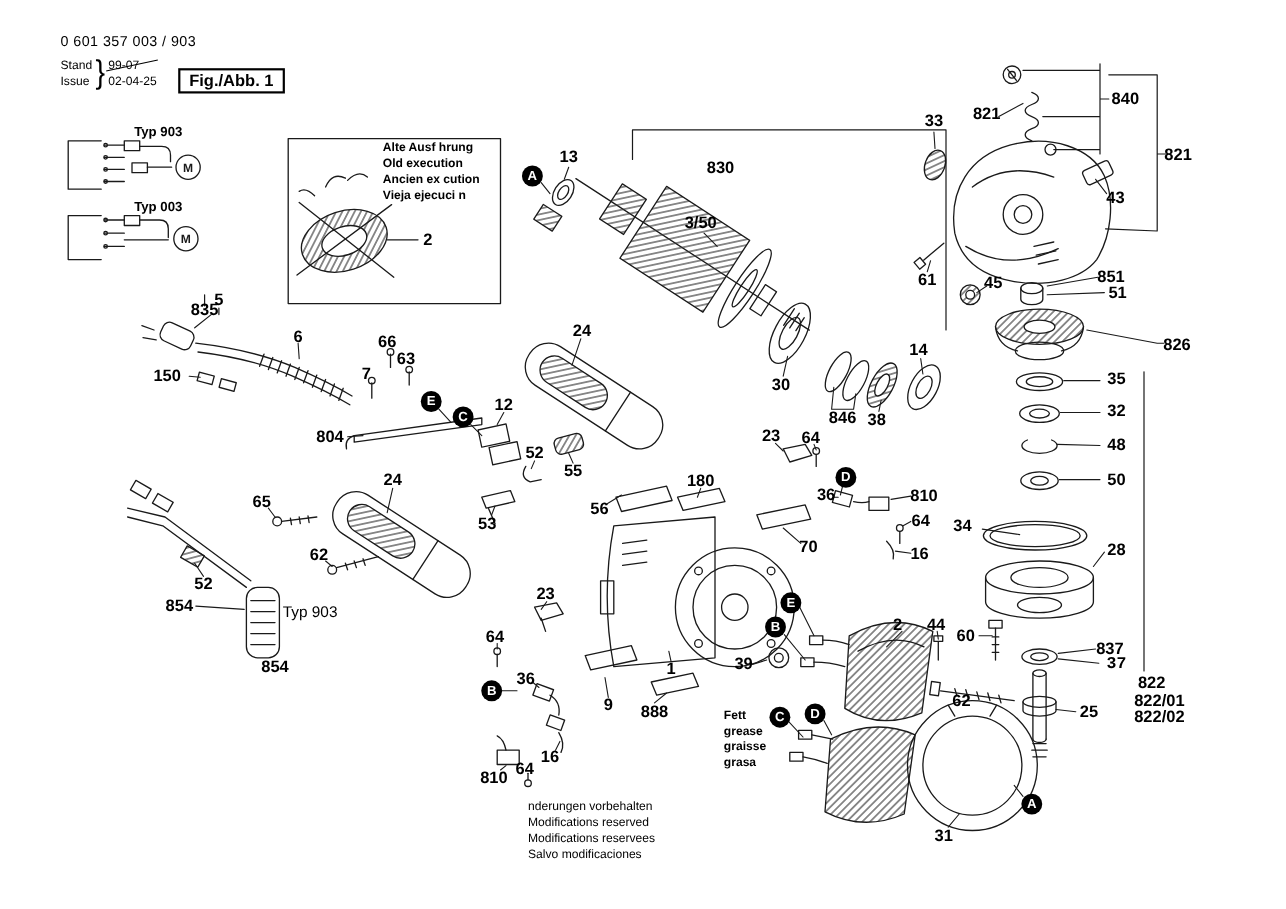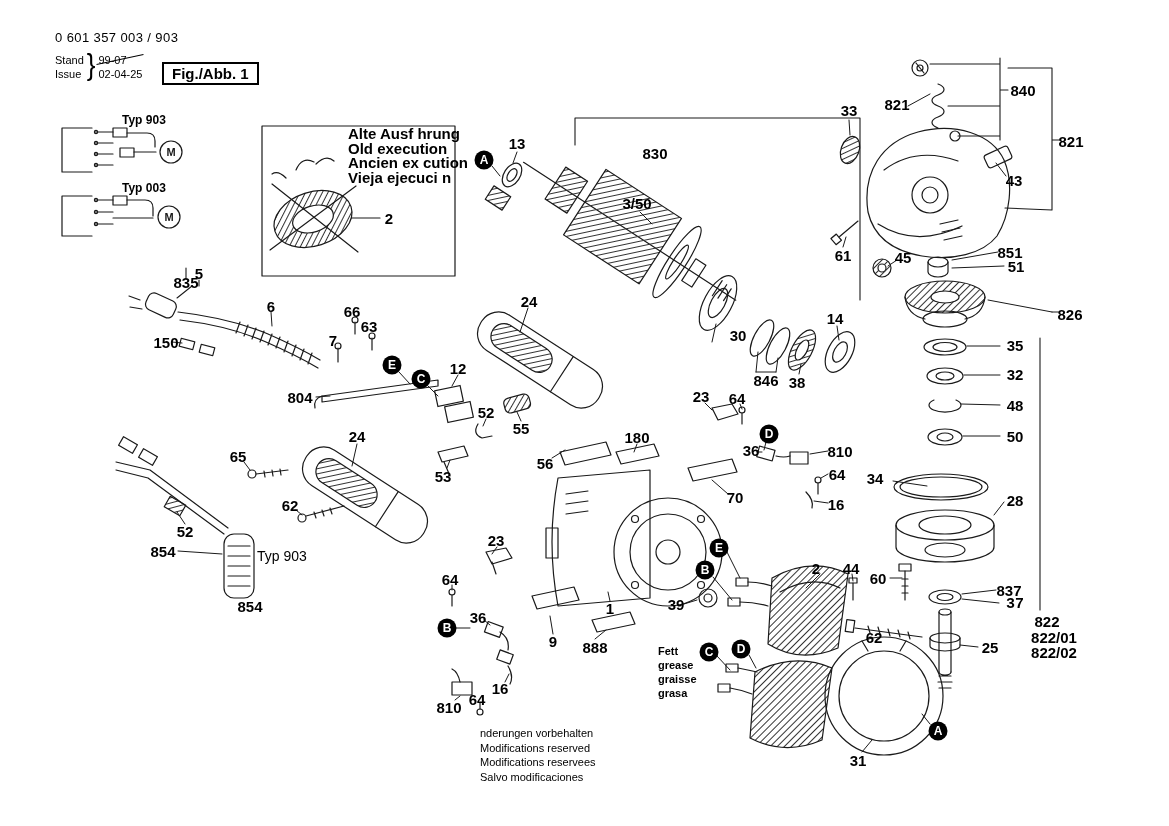--- a/index.html
+++ b/index.html
@@ -12,21 +12,21 @@
   .si-col{display:flex;flex-direction:column;font-size:11px;line-height:14px;}
   .brace{font-size:26px;font-weight:400;transform:scaleY(1.15);}
   .struck{position:relative;display:inline-block;}
   .struck::after{content:"";position:absolute;left:-2px;right:-2px;top:6px;
                  border-top:1.5px solid #000;transform:rotate(-12deg);}
   .figbox{border:2px solid #000;padding:1px 8px;font-weight:bold;font-size:15px;background:#fff;}
   .typlabel{font-size:12px;font-weight:bold;}
   .typnote{font-size:14px;}
   .note{font-size:11px;line-height:14.5px;white-space:nowrap;}
   .note.bold{font-weight:bold;line-height:14px;}
-  .oldexec{font-weight:bold;font-size:15px;line-height:14.5px;white-space:nowrap;}
+  .oldexec{font-weight:bold;font-size:11px;line-height:14.5px;white-space:nowrap;}
   .callout{position:absolute;transform:translate(-50%,-50%);font-weight:bold;font-size:15px;
            white-space:nowrap;z-index:5;}
   .marker{position:absolute;transform:translate(-50%,-50%);width:19px;height:19px;border-radius:50%;
           background:#000;color:#fff;font-weight:bold;font-size:12px;line-height:19px;
           text-align:center;z-index:6;}
 </style>
 </head>
 <body>
 
 <div class="canvas">
@@ -451,28 +451,28 @@
       <span class="callout" style="left: 1047px; top: 621px;">822</span>
       <span class="callout" style="left: 1054px; top: 637px;">822/01</span>
       <span class="callout" style="left: 1054px; top: 652px;">822/02</span>
       <span class="callout" style="left: 990px; top: 647px;">25</span>
       <span class="callout" style="left: 878px; top: 578px;">60</span>
       <span class="callout" style="left: 874px; top: 637px;">62</span>
       <span class="callout" style="left: 851px; top: 568px;">44</span>
       <span class="callout" style="left: 816px; top: 568px;">2</span>
       <span class="callout" style="left: 858px; top: 760px;">31</span>
       <span class="callout" style="left: 835px; top: 318px;">14</span>
-      <span class="callout" style="left: 710px; top: 335px; margin-left: 28px;">30</span>
+      <span class="callout" style="left: 710px; top: 350px;">30</span>
       <span class="callout" style="left: 766px; top: 380px;">846</span>
       <span class="callout" style="left: 797px; top: 382px;">38</span>
       <span class="callout" style="left: 389px; top: 218px;">2</span>
       <span class="callout" style="left: 186px; top: 260px; margin-top: 22px;">835</span>
       <span class="callout" style="left: 199px; top: 273px;">5</span>
       <span class="callout" style="left: 271px; top: 306px;">6</span>
-      <span class="callout" style="left: 166px; top: 342px; text-align: center;">150</span>
+      <span class="callout" style="left: 152px; top: 342px; text-align: center;">150</span>
       <span class="callout" style="left: 333px; top: 340px;">7</span>
       <span class="callout" style="left: 352px; top: 311px;">66</span>
       <span class="callout" style="left: 369px; top: 326px;">63</span>
       <span class="callout" style="left: 458px; top: 368px;">12</span>
       <span class="callout" style="left: 300px; top: 397px;">804</span>
       <span class="callout" style="left: 529px; top: 301px;">24</span>
       <span class="callout" style="left: 486px; top: 412px;">52</span>
       <span class="callout" style="left: 521px; top: 428px;">55</span>
       <span class="callout" style="left: 443px; top: 476px;">53</span>
       <span class="callout" style="left: 357px; top: 436px;">24</span>

